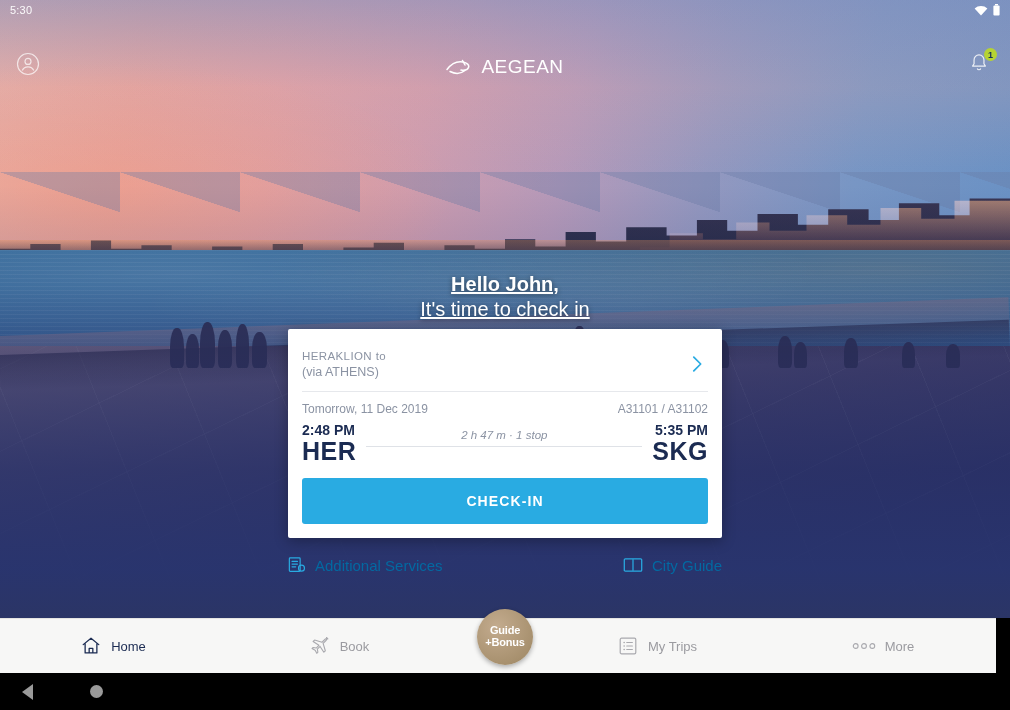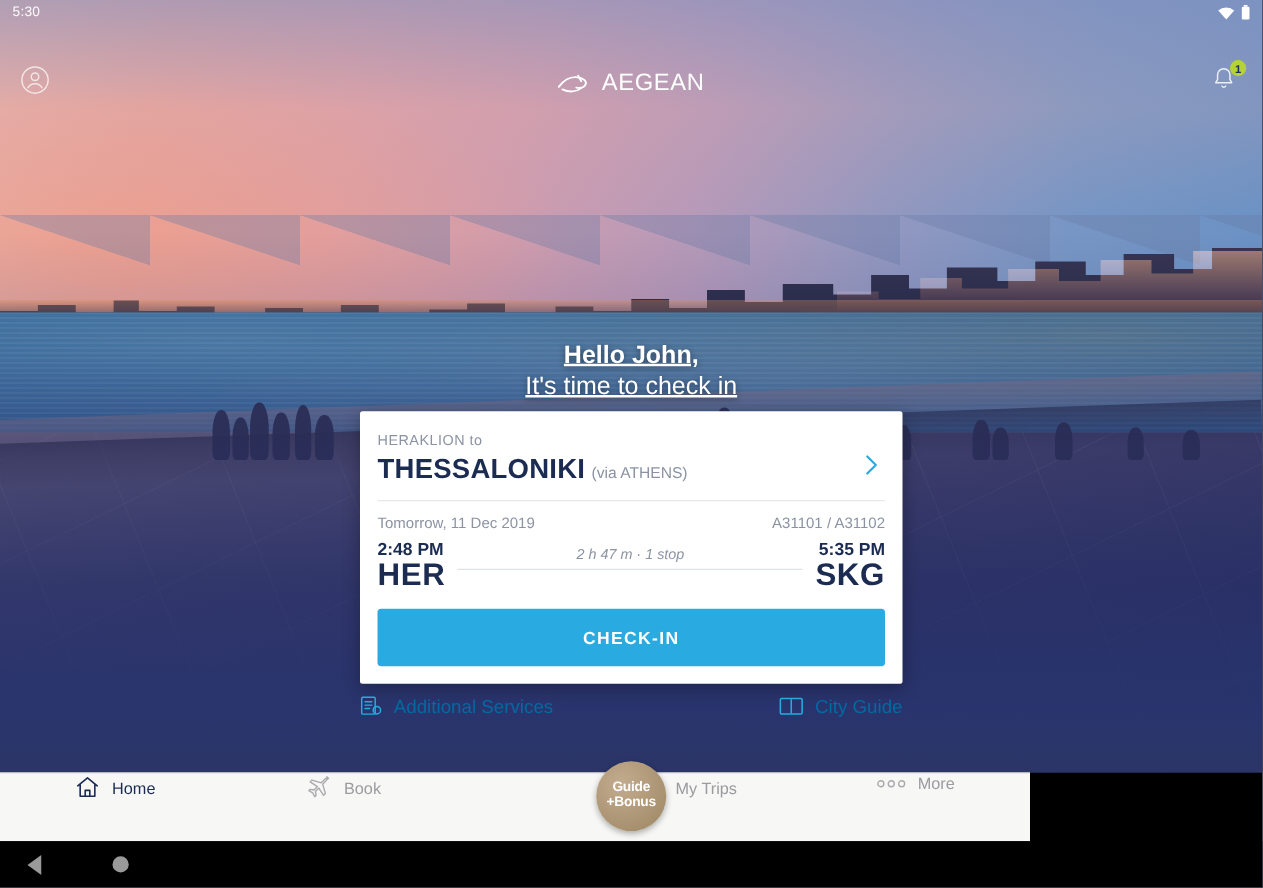--- a/index.html
+++ b/index.html
@@ -170,22 +170,22 @@
 
   
   .quicklinks{
     position:absolute; left:288px; top:556px; width:434px; z-index:22;
     display:flex; justify-content:space-between; align-items:center;
   }
   .qlink{ display:flex; align-items:center; gap:9px; color:#0369a1; font-size:15px; cursor:pointer; }
 
   
   .bottomnav{
-    position:absolute; left:0; top:618px; width:824px; height:55px;
-    background:#f7f7f6; display:flex; align-items:flex-start; z-index:26;
+    position:absolute; left:0; top:618px; width:996px; height:55px;
+    background:#f7f7f6; display:flex; align-items:center; z-index:26;
     border-top:1px solid #e4e4e2;
   }
   .nav-item{ flex:1; display:flex; align-items:center; justify-content:center; gap:9px; cursor:pointer; }
   .nav-label{ font-size:13px; }
   .nav-active .nav-label{ color:#1b2b52; }
   .nav-idle .nav-label{ color:#9b9ba0; }
   .nav-spacer{ width:92px; flex:none; }
   .miles{
     position:absolute; left:477px; top:609px; width:56px; height:56px; z-index:28;
     border-radius:50%; background:radial-gradient(circle at 36% 32%,#c3ab8e,#a8916f 70%,#9a8461);
@@ -291,21 +291,20 @@
   <div class="greeting">
     <div class="greet-1">Hello John,</div>
     <div class="greet-2">It's time to check in</div>
   </div>
 
   <div class="card">
     <div class="card-top">
       <div>
         <div class="route-from">HERAKLION to</div>
         <div class="route-to">
-          <span class="route-city">THESSALONIKI</span>
           <span class="route-via">(via ATHENS)</span>
         </div>
       </div>
       <div class="chev">
         <svg width="22" height="22" viewBox="0 0 24 24">
           <path d="M8.5 4.5 16 12l-7.5 7.5" fill="none" stroke="#29abe2" stroke-width="1.9" stroke-linecap="round" stroke-linejoin="round"></path>
         </svg>
       </div>
     </div>
 

